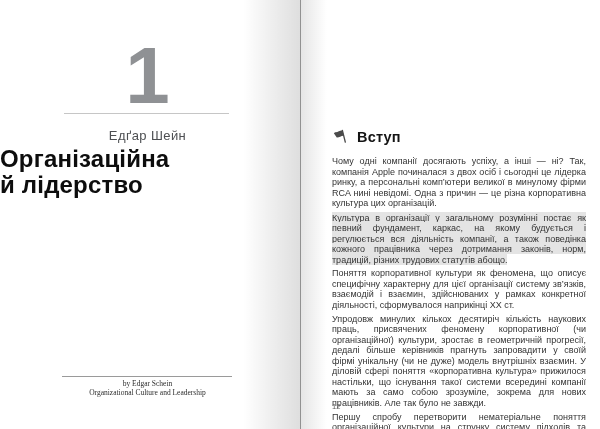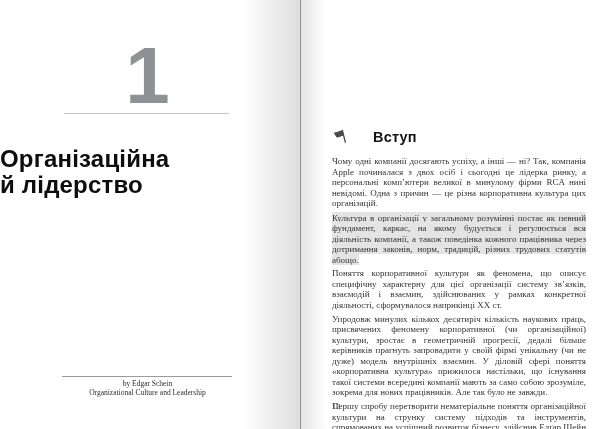--- a/index.html
+++ b/index.html
@@ -21,42 +21,43 @@
   .divider-top{position:absolute;top:113px;left:64px;width:165px;height:1px;background:#c6c6c6;}
   .author{position:absolute;top:128px;left:0;width:100%;text-align:center;
     font-size:13px;letter-spacing:0.4px;color:#4d4f52;}
   .title{position:absolute;top:146px;left:0;width:100%;text-align:left;
     font-size:24px;line-height:26px;font-weight:700;color:var(--title_text,#0d0d0d);letter-spacing:0.2px;}
   .footer-rule{position:absolute;top:376px;left:62px;width:170px;height:1px;background:#9a9a9a;}
   .footer{position:absolute;top:379px;left:0;width:100%;text-align:center;
     font-family:"Liberation Serif",serif;font-size:7.5px;line-height:9px;color:#2c2c2c;}
   
   .right-page{position:absolute;left:301px;top:0;width:299px;height:429px;}
-  .heading-row{position:absolute;left:31px;top:128px;display:flex;align-items:center;gap:23px;}
+  .heading-row{position:absolute;left:31px;top:128px;display:flex;align-items:center;gap:7px;}
   .flag{width:18px;height:18px;display:inline-block;}
   .heading{font-size:14.5px;font-weight:700;color:#141414;letter-spacing:0.2px;}
   .text-col{position:absolute;left:31px;top:156px;width:254px;}
   .text-col p{
     margin:0 0 3.5px 0;
-    font-family:Liberation Serif, serif;font-size:9px;line-height:10.5px;
+    font-family:Liberation Sans, sans-serif;font-size:9px;line-height:10.5px;
     text-align:justify;color:var(--body_text,#333333);
   }
   .hl{background:var(--highlight,#e4e4e4);
     -webkit-box-decoration-break:clone;box-decoration-break:clone;padding:0.5px 0;}
   .page-num{position:absolute;left:31px;top:402px;
     font-family:Liberation Sans, sans-serif;font-size:7.5px;color:#5a5a5a;}
 </style>
 </head>
 <body>
 
 <div class="spread">
 
   <div class="left-page">
     <div class="chapter-num">1</div>
     <div class="divider-top"></div>
+    <div class="author">Едґар Шейн</div>
     <div class="title">
       <div>Організаційна</div>
       <div>й лідерство</div>
     </div>
     <div class="footer-rule"></div>
     <div class="footer">
       <div>by Edgar Schein</div>
       <div>Organizational Culture and Leadership</div>
     </div>
   </div>

